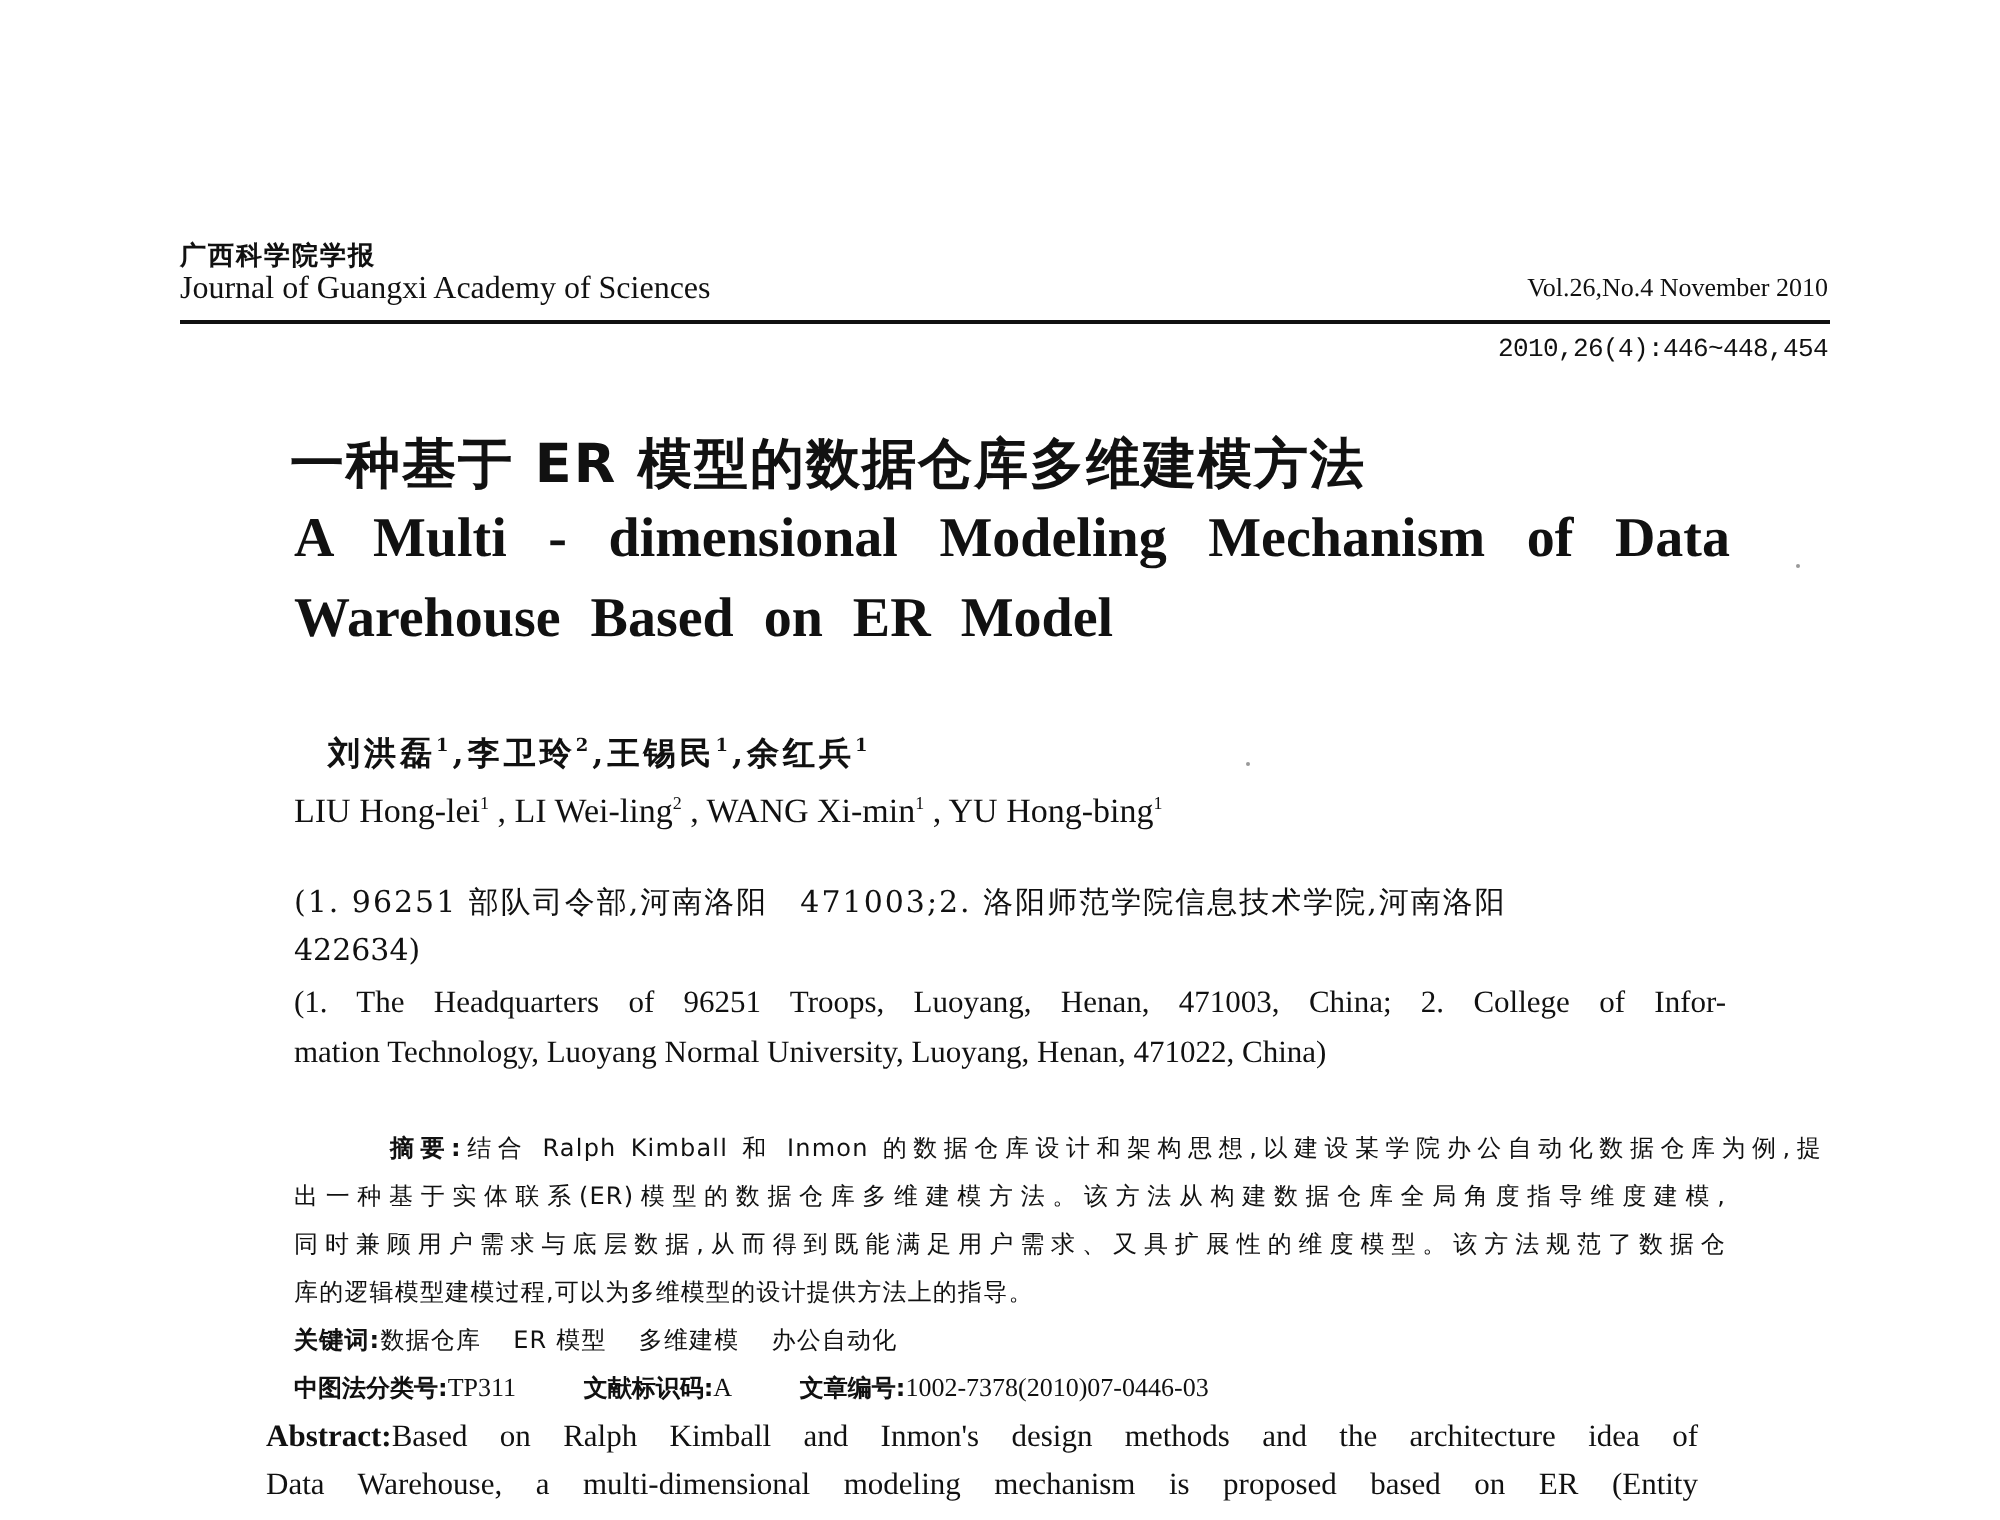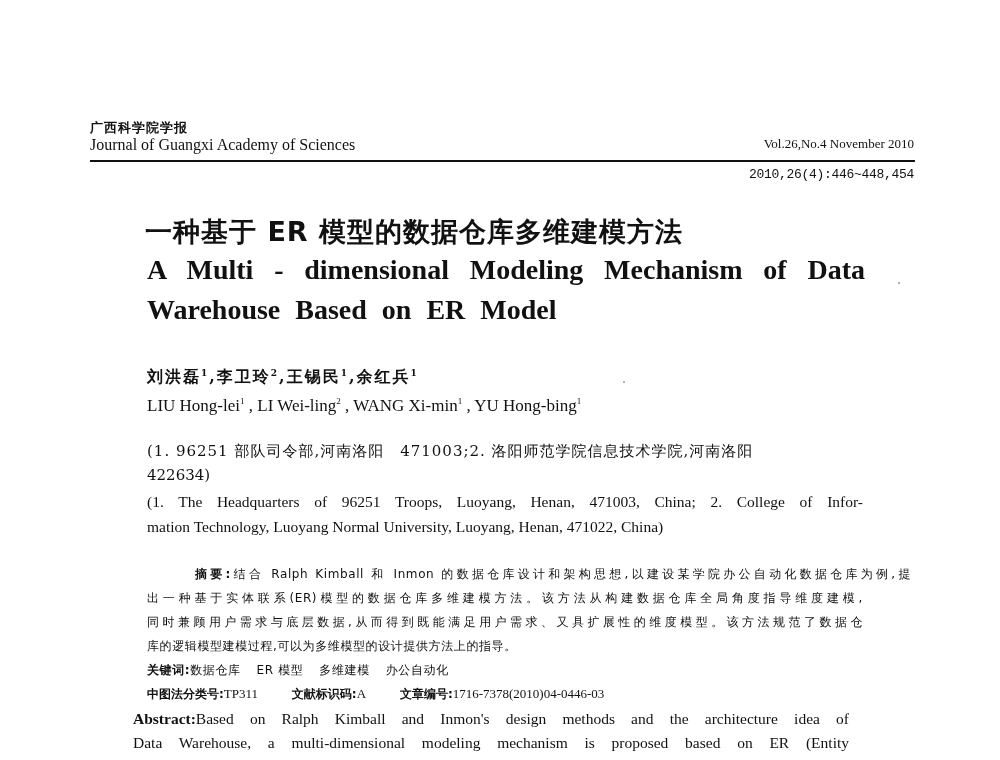--- a/index.html
+++ b/index.html
@@ -21,21 +21,21 @@
     
     .title-cn { left: 145px; top: 214px; font-size: 27px; font-weight: bold; font-family: "DejaVu Sans", sans-serif; letter-spacing: 1px; }
     .title-en-1, .title-en-2 {
       left: 147px; font-size: 28px; font-weight: bold;
       font-family: "Liberation Serif", serif; word-spacing: 8px;
     }
     .title-en-1 { top: 254px; width: 718px; text-align: justify; text-align-last: justify; word-spacing: 0; }
     .title-en-2 { top: 294px; }
 
     
-    .authors-cn { left: 147px; top: 367px; font-size: 16px; font-weight: bold; font-family: "DejaVu Serif", serif; letter-spacing: 2px; }
+    .authors-cn { left: 164px; top: 367px; font-size: 16px; font-weight: bold; font-family: "DejaVu Serif", serif; letter-spacing: 2px; }
     .authors-en { left: 147px; top: 396px; font-size: 17px; }
     sup { font-size: 9px; vertical-align: super; line-height: 0; }
 
     
     .aff-cn-1 { left: 147px; top: 442px; font-size: 15px; font-family: "DejaVu Serif", serif; letter-spacing: 1px; }
     .aff-cn-2 { left: 147px; top: 466px; font-size: 15px; font-family: "DejaVu Serif", serif; }
     .aff-en-1 { left: 147px; top: 493px; font-size: 15.5px; width: 716px; text-align: justify; text-align-last: justify; }
     .aff-en-2 { left: 147px; top: 518px; font-size: 15.5px; }
 
     
@@ -101,19 +101,19 @@
 <div class="abs abs-cn abs-cn-3">同时兼顾用户需求与底层数据,从而得到既能满足用户需求、又具扩展性的维度模型。该方法规范了数据仓</div>
 <div class="abs abs-cn abs-cn-4 last">库的逻辑模型建模过程,可以为多维模型的设计提供方法上的指导。</div>
 
 <div class="abs keywords">
   <span class="lbl">关键词:</span><span class="kw">数据仓库</span><span class="kw">ER 模型</span><span class="kw">多维建模</span><span class="kw">办公自动化</span>
 </div>
 
 <div class="abs classline">
   <span class="seg"><span class="lbl">中图法分类号:</span><span class="val">TP311</span></span>
   <span class="seg"><span class="lbl">文献标识码:</span><span class="val">A</span></span>
-  <span class="seg"><span class="lbl">文章编号:</span><span class="val">1716-7378(2010)04-0446-03</span></span>
+  <span class="seg"><span class="lbl">文章编号:</span><span class="val">1002-7378(2010)07-0446-03</span></span>
 </div>
 
 <div class="abs abs-en abs-en-1">
   <span class="lbl">Abstract:</span><span>Based on Ralph Kimball and Inmon's design methods and the architecture idea of</span>
 </div>
 <div class="abs abs-en abs-en-2">Data Warehouse, a multi-dimensional modeling mechanism is proposed based on ER (Entity</div>
 
 </body></html>

